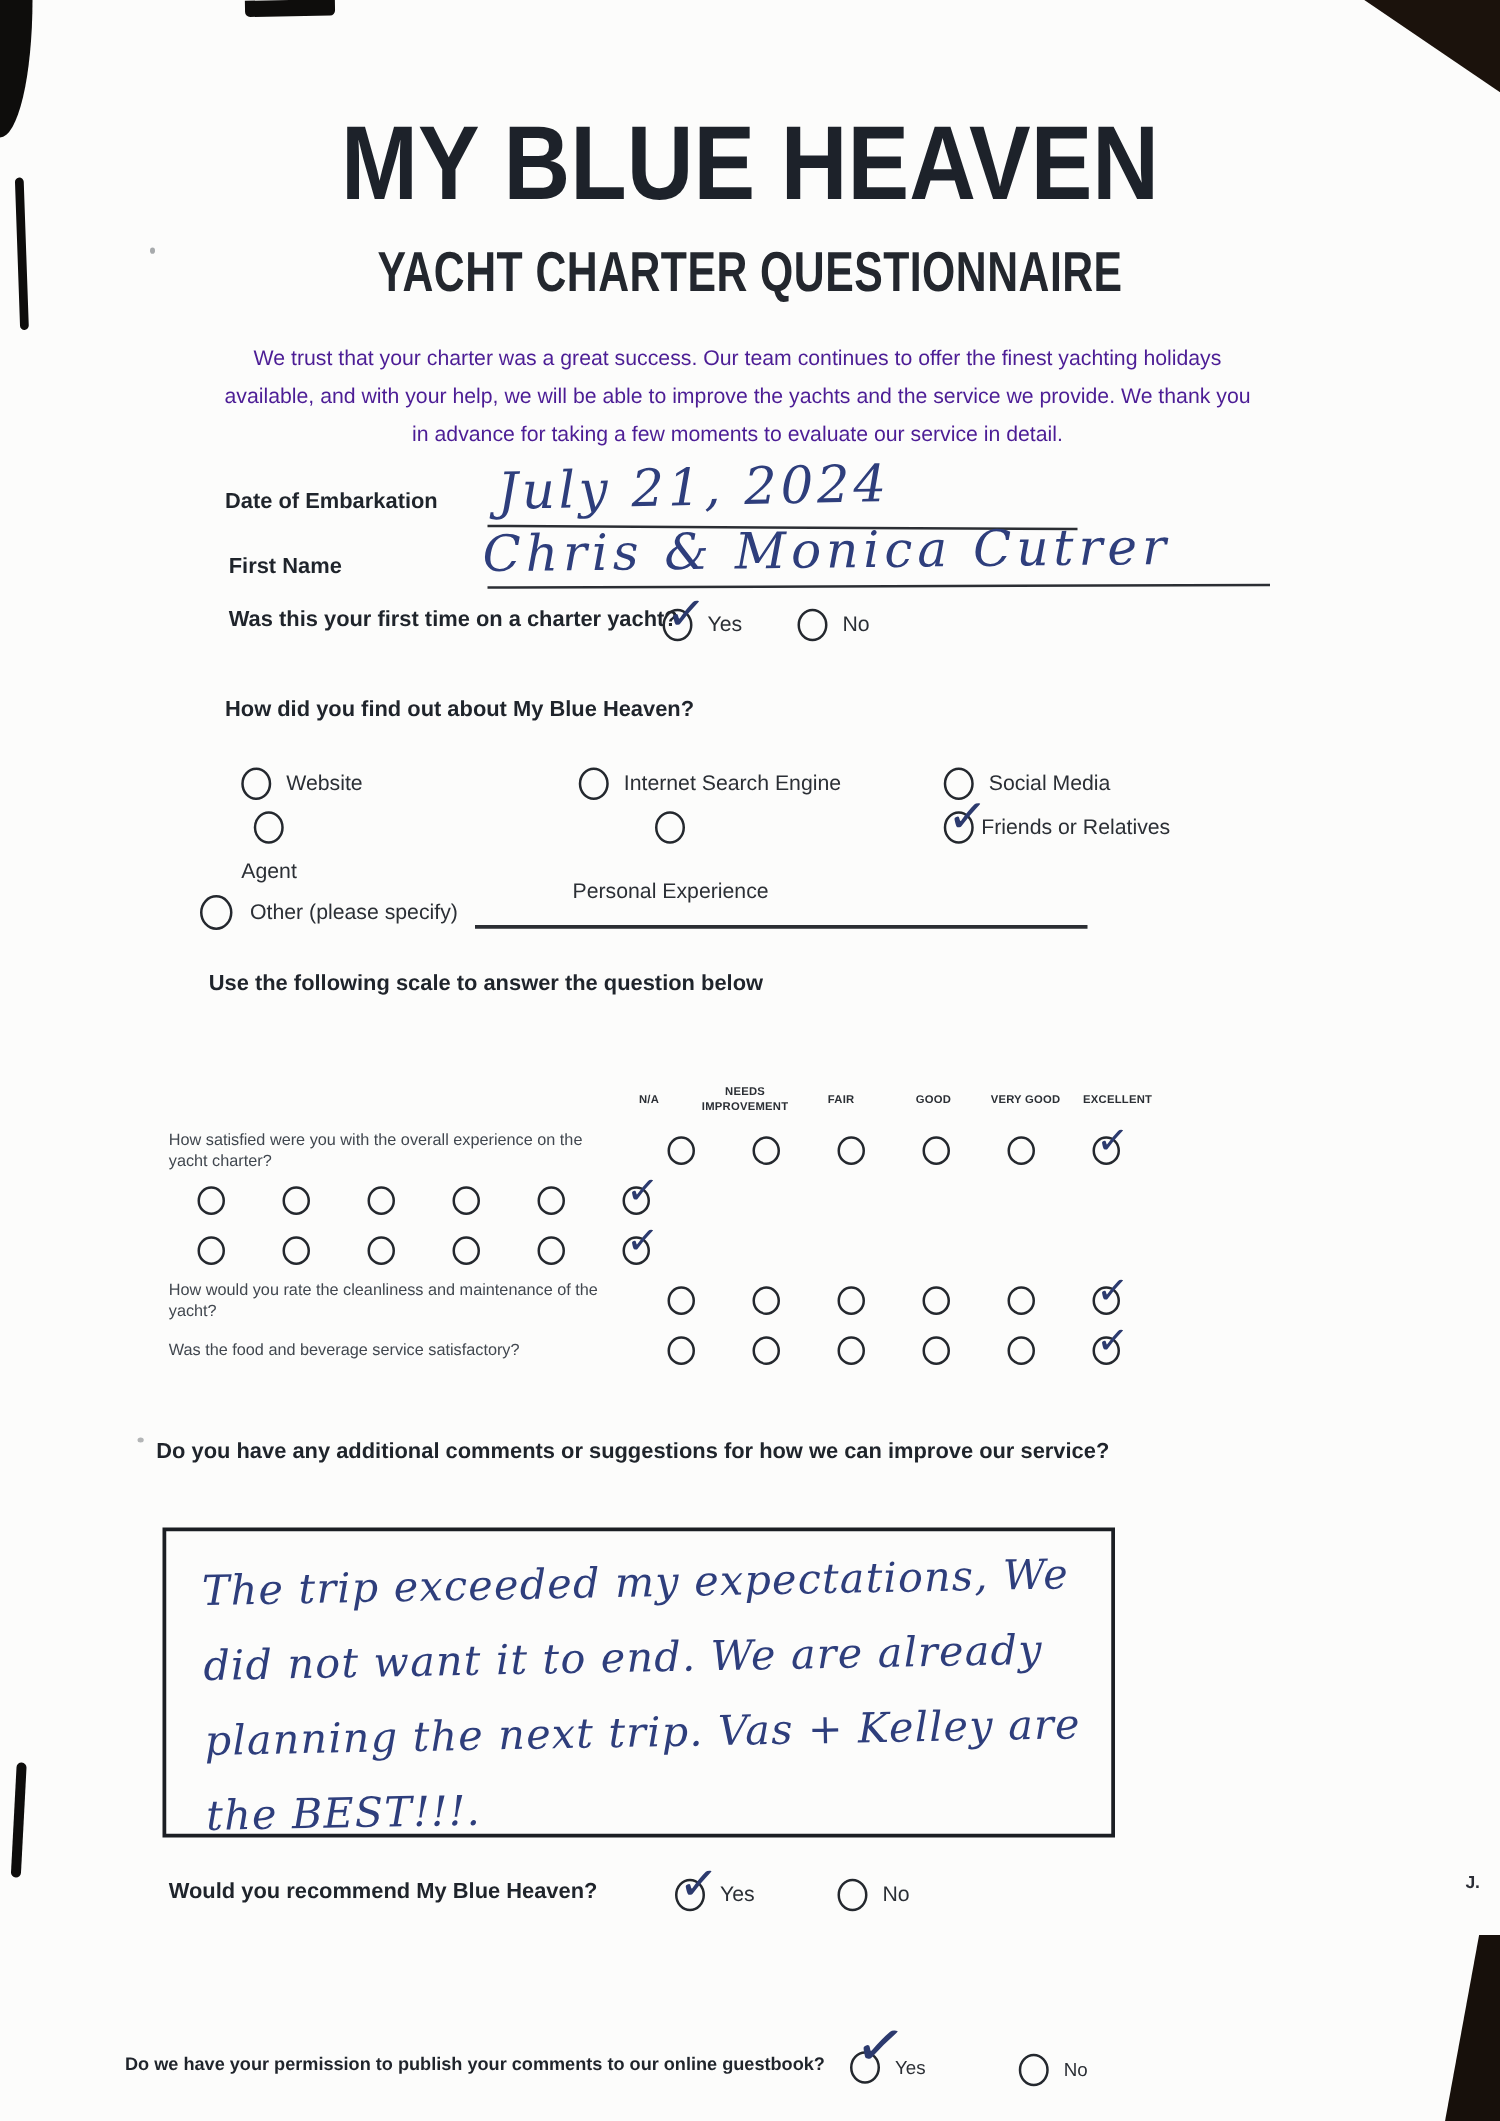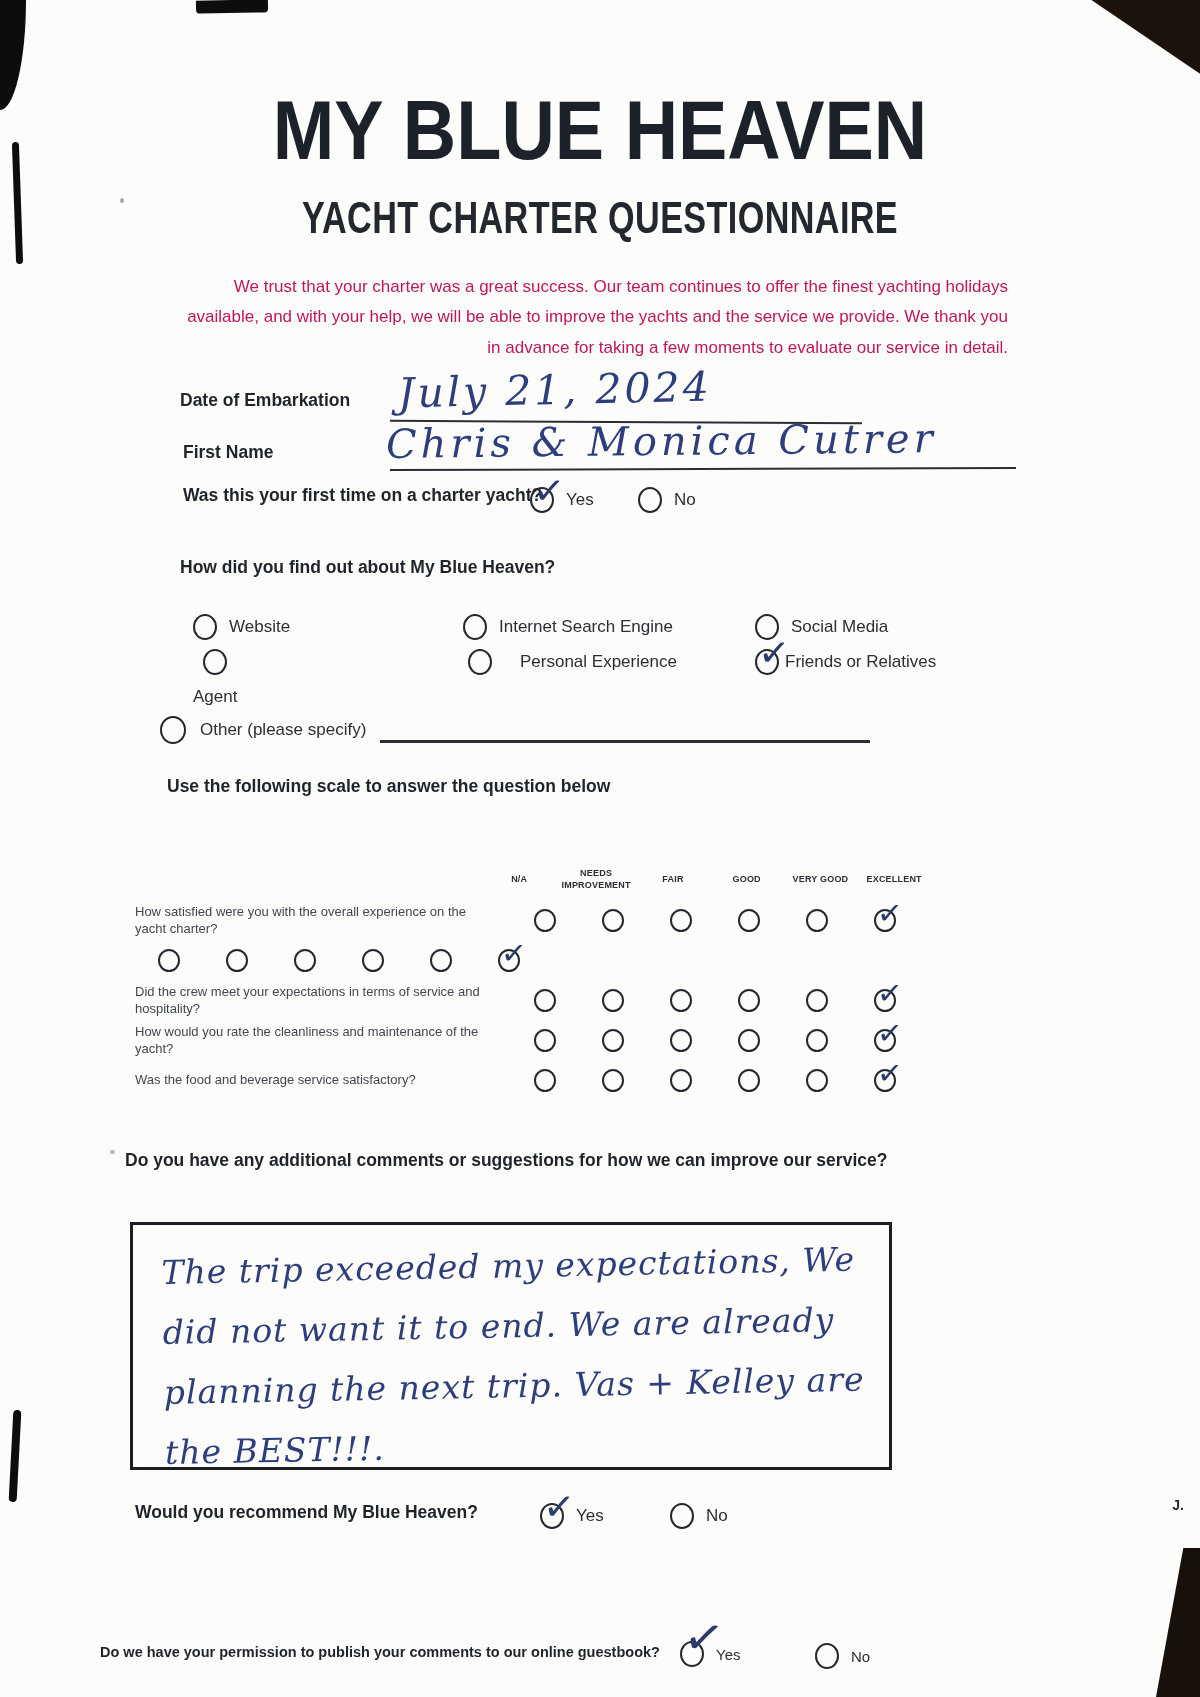--- a/index.html
+++ b/index.html
@@ -12,21 +12,21 @@
   html,body{background:#e9e7e3;}
   body{font-family:"Liberation Sans",sans-serif;color:var(--text);}
   .page{position:relative;width:1200px;height:1697px;background:var(--paper);margin:0 auto;overflow:hidden;}
   .abs{position:absolute;}
 
   
   .title{top:82px;left:0;width:100%;text-align:center;font-size:84px;font-weight:bold;
          letter-spacing:0px;color:#1d222a;transform:scaleX(.88);transform-origin:center;white-space:nowrap;}
   .subtitle{top:192px;left:0;width:100%;text-align:center;font-size:45px;font-weight:bold;
          color:#23272e;transform:scaleX(.76);transform-origin:center;white-space:nowrap;letter-spacing:.5px;}
-  .intro{top:272px;left:172px;width:836px;text-align:right;font-size:17px;line-height:1.78;color:#be185d;}
+  .intro{top:272px;left:172px;width:836px;text-align:center;font-size:17px;line-height:1.78;color:#4c1d95;}
 
   
   .field-label{font-size:17.5px;font-weight:bold;color:#1f242b;}
   .rule{background:#2b2e33;height:2px;}
   .hw{font-family:"DejaVu Serif",serif;font-style:italic;color:var(--ink);white-space:pre-line;}
   .hw-date{top:366px;left:398px;font-size:41px;letter-spacing:3px;transform:rotate(-1.2deg);}
   .hw-name{top:418px;left:386px;font-size:40px;letter-spacing:4px;transform:rotate(-.6deg);white-space:nowrap;}
 
   
   .radio{position:relative;width:24px;height:26px;border:2.3px solid #24282e;border-radius:50%;flex:none;background:transparent;}
@@ -120,21 +120,21 @@
     <span class="opt-label">Website</span>
   </div>
   <div class="abs inline-opt" style="top:649px;left:193px;flex-direction:column;">
     <span class="radio"></span>
     <span class="opt-label">Agent</span>
   </div>
   <div class="abs inline-opt" style="top:614px;left:463px;gap:12px;">
     <span class="radio"></span>
     <span class="opt-label">Internet Search Engine</span>
   </div>
-  <div class="abs inline-opt" style="top:649px;left:468px;gap:28px;">
+  <div class="abs inline-opt" style="top:649px;left:458px;gap:28px;flex-direction:column;">
     <span class="radio"></span>
     <span class="opt-label">Personal Experience</span>
   </div>
   <div class="abs inline-opt" style="top:614px;left:755px;">
     <span class="radio"></span>
     <span class="opt-label">Social Media</span>
   </div>
   <div class="abs inline-opt" style="top:649px;left:755px;gap:6px;">
     <span class="radio checked">
         <span class="check-mark">✓</span>
@@ -203,21 +203,20 @@
           <span class="radio"></span>
         </div>
       <div class="rt-cell">
           <span class="radio checked">
             <span class="check-mark">✓</span>
           </span>
         </div>
     </div>
 
     <div class="rt-row">
-      <div class="rt-q">Did the crew meet your expectations in terms of service and hospitality?</div>
       <div class="rt-cell">
           <span class="radio"></span>
         </div>
       <div class="rt-cell">
           <span class="radio"></span>
         </div>
       <div class="rt-cell">
           <span class="radio"></span>
         </div>
       <div class="rt-cell">

